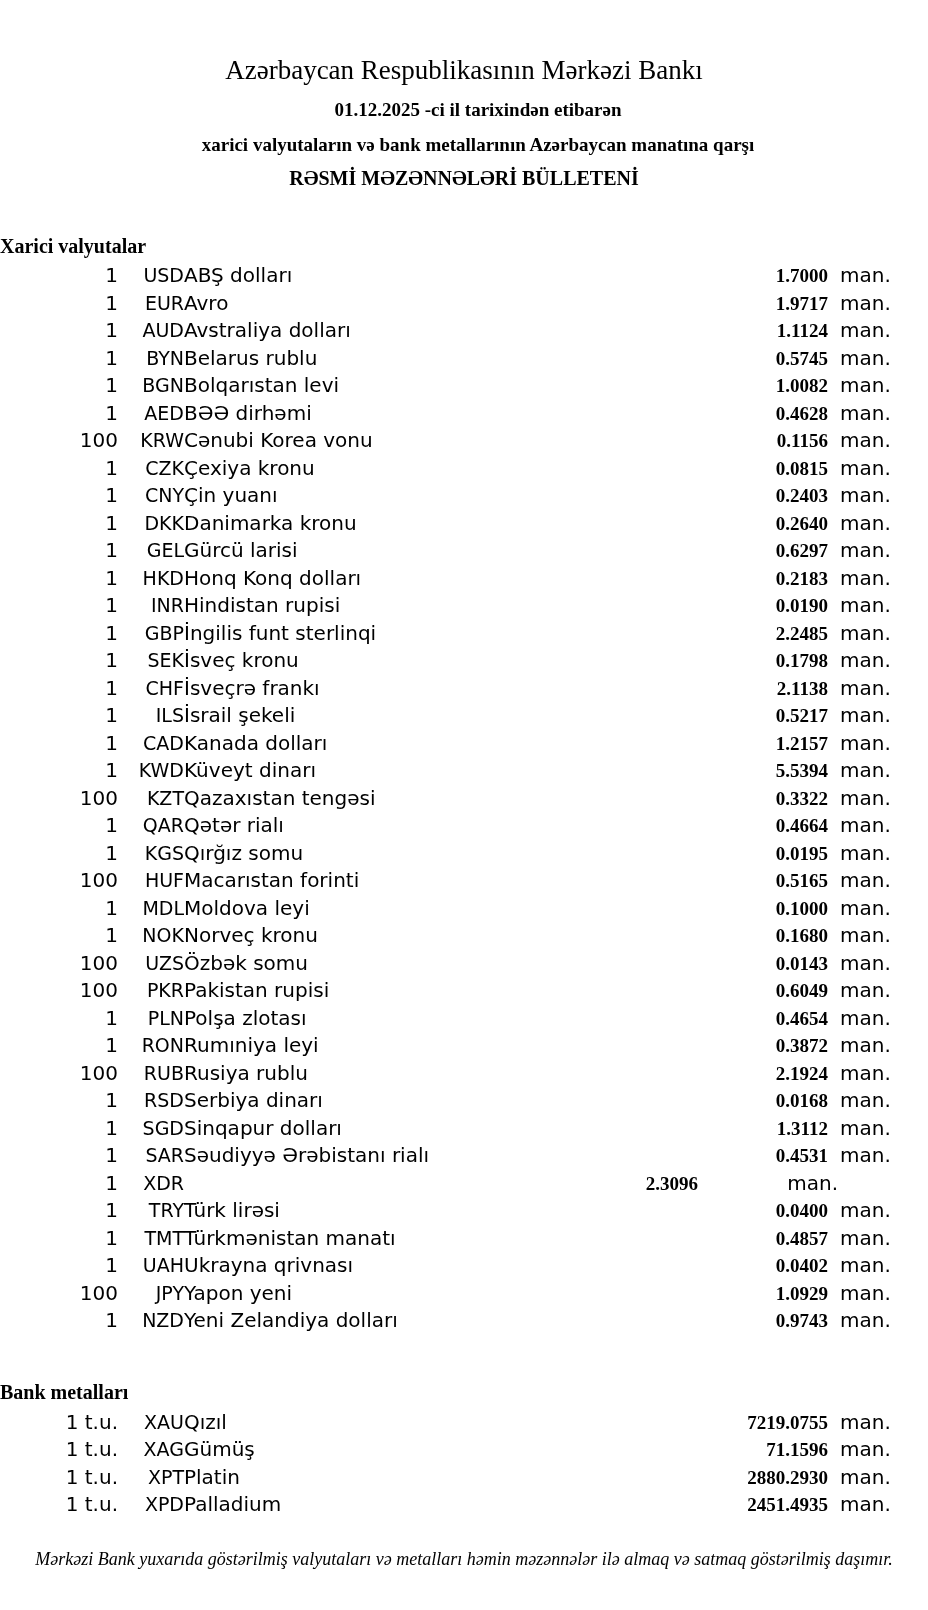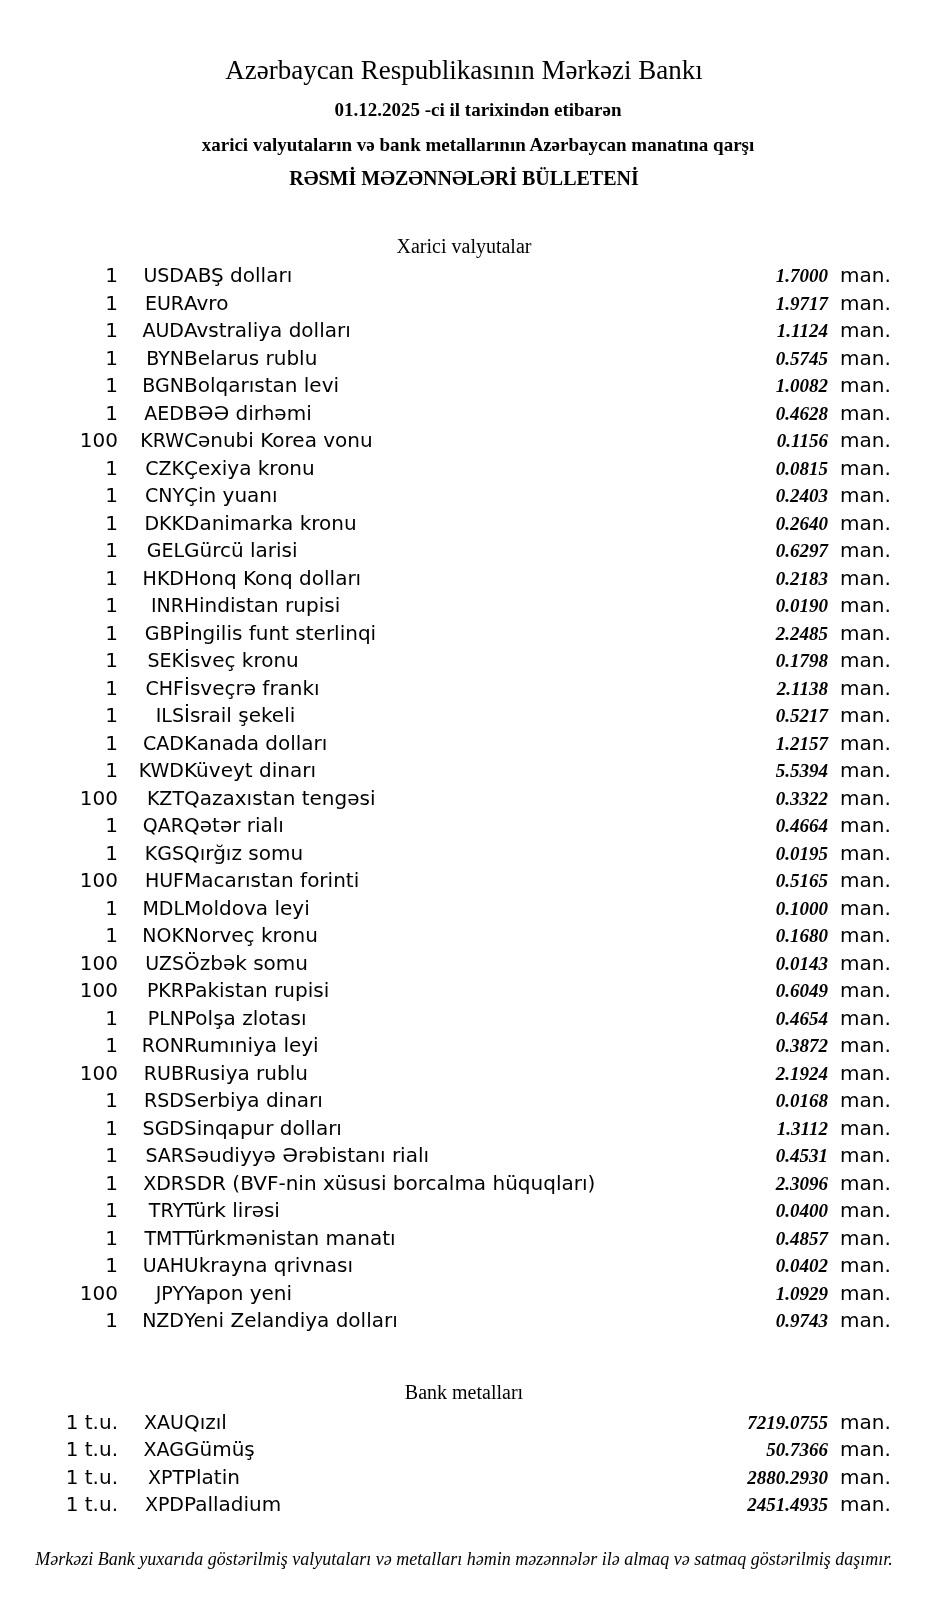--- a/index.html
+++ b/index.html
@@ -31,23 +31,22 @@
     padding-left: 28px;
   }
   .bulletin-line {
     font-family: "Liberation Serif", "DejaVu Serif", serif;
     font-weight: bold;
     font-size: 20px;
     margin-top: 12px;
     line-height: 1.1;
   }
   .section-title {
-    text-align: center;
-    font-family: "Liberation Serif", "DejaVu Serif", serif;
-    font-weight: normal;
+    font-family: "Liberation Serif", "DejaVu Serif", serif;
+    font-weight: bold;
     font-size: 20px;
     line-height: 1.1;
   }
   .sec-currencies { margin-top: 46px; }
   .sec-metals { margin-top: 46px; }
   .rates-table { margin: 5px 38px 0 58px; }
   .rates-table.metals { margin-top: 6px; }
   .row {
     display: grid;
     grid-template-columns: 60px 66px 1fr 130px 52px;
@@ -55,21 +54,20 @@
     line-height: 27.5px;
     white-space: nowrap;
   }
   .qty  { text-align: right;  font-size: 20px; }
   .code { text-align: right; font-size: 19px; }
   .name { text-align: left;   font-size: 20px; }
   .rate {
     text-align: right;
     padding-right: 10px;
     font-family: "Liberation Serif", "DejaVu Serif", serif;
-    font-style: italic;
     font-weight: bold;
     font-size: 19px;
   }
   .man  { text-align: right; padding-left: 2px; font-size: 20px; }
   .footer-note {
     margin-top: 30px;
     text-align: center;
     font-family: "Liberation Serif", "DejaVu Serif", serif;
     font-style: italic;
     font-size: 18px;
@@ -315,21 +313,20 @@
     <div class="row">
       <span class="qty">1</span>
       <span class="code">SAR</span>
       <span class="name">Səudiyyə Ərəbistanı rialı</span>
       <span class="rate">0.4531</span>
       <span class="man">man.</span>
     </div>
     <div class="row">
       <span class="qty">1</span>
       <span class="code">XDR</span>
-      <span class="name">SDR (BVF-nin xüsusi borcalma hüquqları)</span>
       <span class="rate">2.3096</span>
       <span class="man">man.</span>
     </div>
     <div class="row">
       <span class="qty">1</span>
       <span class="code">TRY</span>
       <span class="name">Türk lirəsi</span>
       <span class="rate">0.0400</span>
       <span class="man">man.</span>
     </div>
@@ -369,21 +366,21 @@
       <span class="qty">1 t.u.</span>
       <span class="code">XAU</span>
       <span class="name">Qızıl</span>
       <span class="rate">7219.0755</span>
       <span class="man">man.</span>
     </div>
     <div class="row">
       <span class="qty">1 t.u.</span>
       <span class="code">XAG</span>
       <span class="name">Gümüş</span>
-      <span class="rate">50.7366</span>
+      <span class="rate">71.1596</span>
       <span class="man">man.</span>
     </div>
     <div class="row">
       <span class="qty">1 t.u.</span>
       <span class="code">XPT</span>
       <span class="name">Platin</span>
       <span class="rate">2880.2930</span>
       <span class="man">man.</span>
     </div>
     <div class="row">

